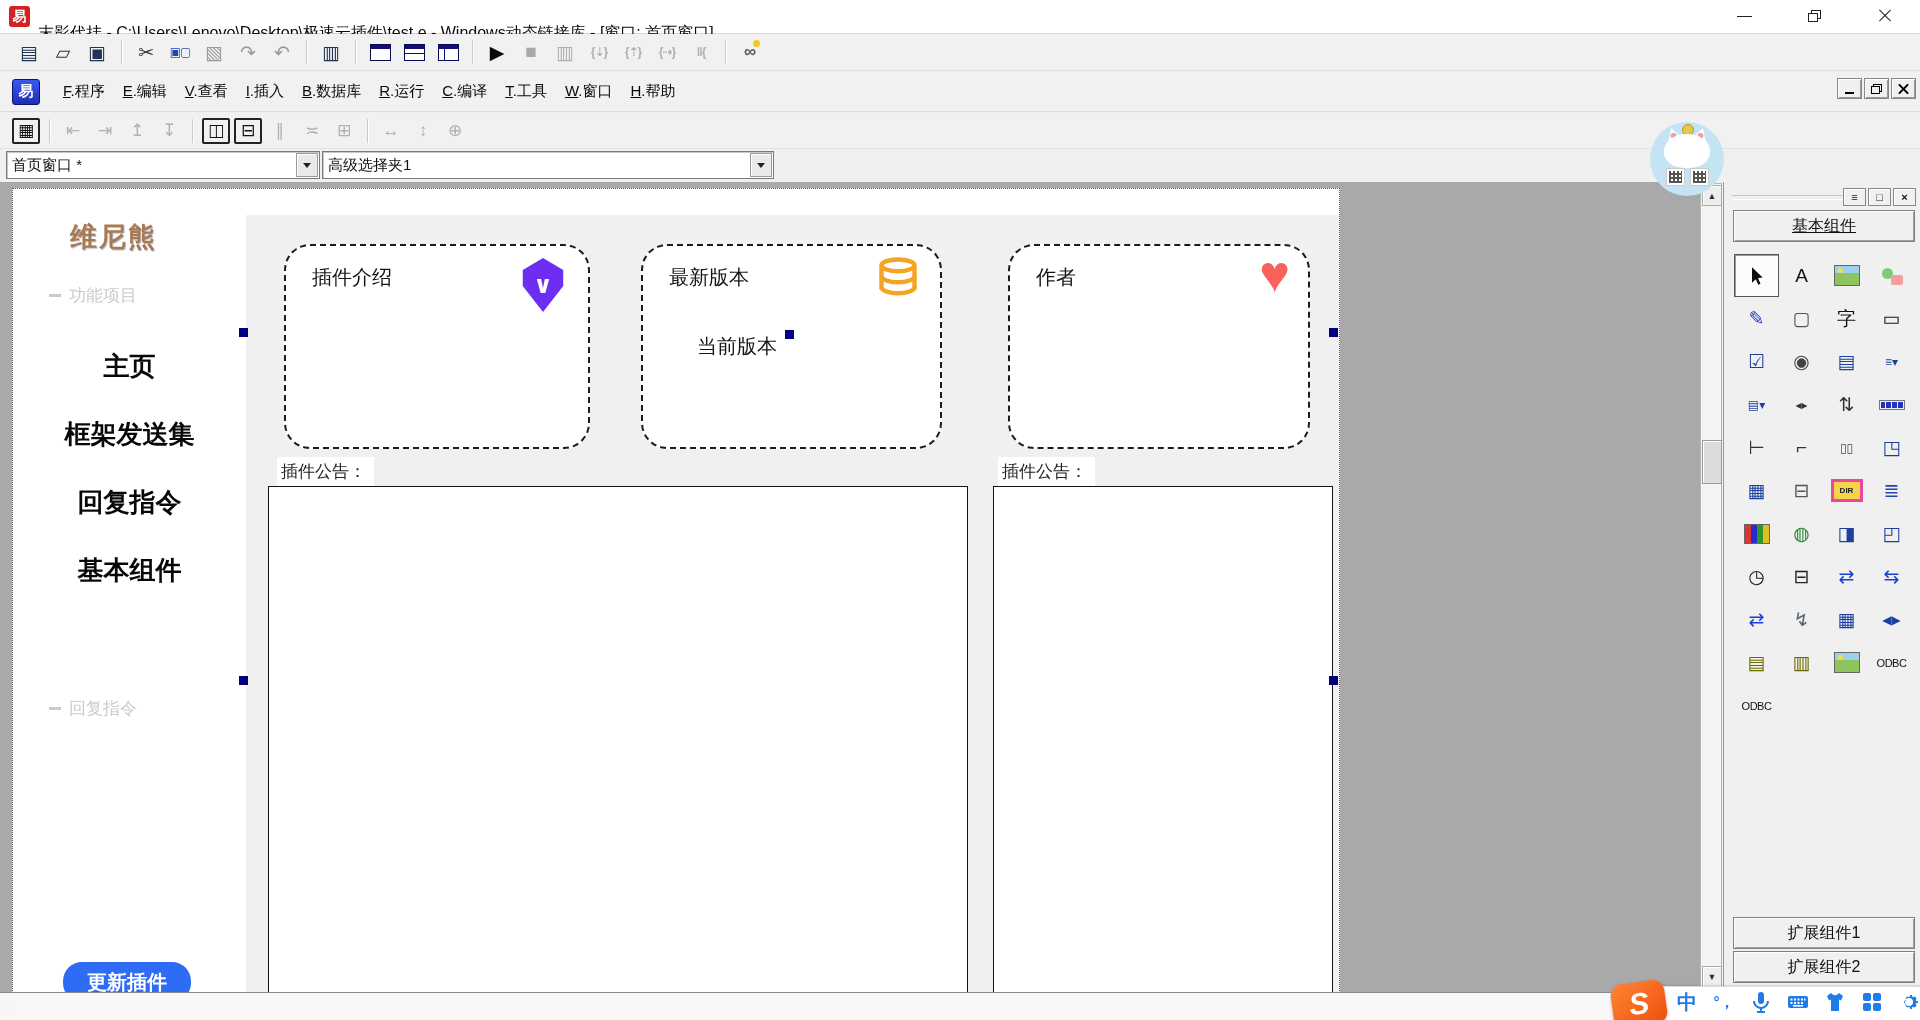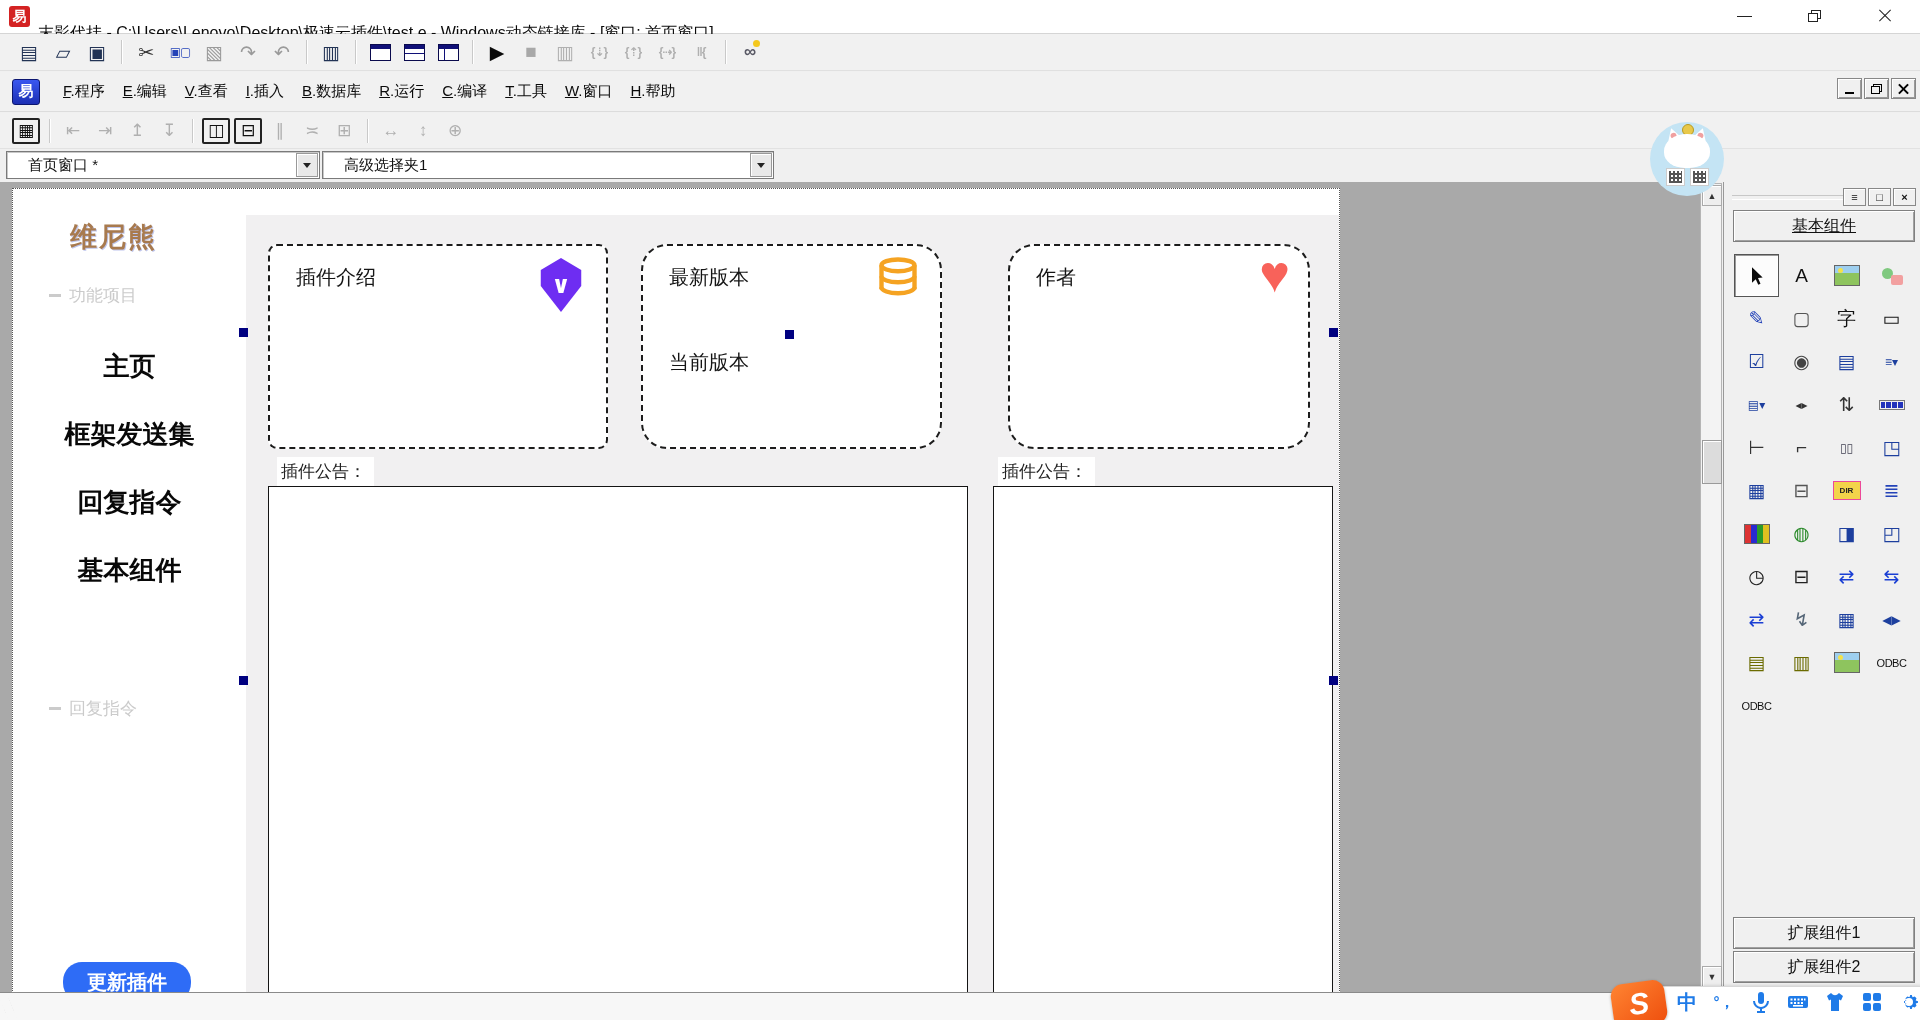--- a/index.html
+++ b/index.html
@@ -53,42 +53,42 @@
 
   #toolbar-align{left:0;top:113px;width:1920px;height:36px;background:#f1f1f1;border-bottom:1px solid #e2e2e2;
                  display:flex;align-items:center;padding-left:10px;box-sizing:border-box;}
   .al-btn{width:28px;height:26px;display:flex;align-items:center;justify-content:center;font-size:17px;margin:0 2px;}
   .al-btn.boxed{border:2px solid #222;border-radius:2px;width:24px;height:22px;}
 
   
   #selector-row{left:0;top:149px;width:1920px;height:33px;background:#f0f0f0;}
   .combo{position:absolute;top:2px;height:26px;background:#fff;border:1px solid #7a7a7a;
          box-shadow:inset 1px 1px 0 #c8c8c8;display:flex;align-items:center;}
-  .combo-text{font-size:15px;padding-left:21px;flex:1;white-space:nowrap;overflow:hidden;}
+  .combo-text{font-size:15px;padding-left:5px;flex:1;white-space:nowrap;overflow:hidden;}
   .combo-btn{width:20px;height:22px;margin-right:1px;background:#e9e9e9;border:1px solid #999;
              box-shadow:inset 1px 1px 0 #fff;display:flex;align-items:center;justify-content:center;}
   .combo-arrow{width:0;height:0;border-left:4px solid transparent;border-right:4px solid transparent;border-top:5px solid #222;}
 
   
   #main-area{left:0;top:182px;width:1700px;height:810px;background:#a9a9a9;overflow:hidden;}
   #canvas{position:absolute;left:12px;top:6px;width:1326px;height:804px;background:#ffffff;
           border-left:1px dotted #555;border-top:1px dotted #555;border-right:1px dotted #555;overflow:hidden;}
   #card-panel{position:absolute;left:233px;top:26px;right:0;bottom:0;background:#f1f0f1;}
 
   .side-group{position:absolute;display:flex;align-items:center;gap:8px;color:#cbcbcb;font-size:17px;}
   .side-group .dash{width:12px;height:3px;background:#cbcbcb;display:block;}
   #brand{position:absolute;left:57px;top:30px;font-size:27px;font-weight:bold;color:var(--brand);
          letter-spacing:2px;text-shadow:1px 1px 0 rgba(70,90,200,.35);}
   .side-item{position:absolute;left:0;width:233px;text-align:center;font-size:26px;font-weight:bold;color:#080808;}
   #update-btn{position:absolute;left:50px;top:773px;width:128px;height:40px;background:var(--upd);border-radius:19px;
               color:#fff;font-size:20px;font-weight:bold;display:flex;justify-content:center;padding-top:7px;box-sizing:border-box;}
 
   .card{position:absolute;top:55px;height:205px;background:#fff;border:2px dashed #1c1c1c;border-radius:26px;box-sizing:border-box;}
   .card-title{position:absolute;left:26px;top:18px;font-size:20px;color:#151515;}
-  .card-title.second{top:103px;}
+  .card-title.second{top:87px;margin-left:28px;}
   #shield-icon{position:absolute;right:22px;top:12px;width:46px;height:54px;background:var(--icon-purple);
                clip-path:polygon(50% 0,94% 22%,94% 52%,50% 100%,6% 52%,6% 22%);
                display:flex;align-items:center;justify-content:center;color:#fff;font-size:24px;font-weight:bold;}
   #heart-icon{position:absolute;right:18px;top:-2px;font-size:52px;color:var(--icon-red);}
   .announce-label{position:absolute;background:#fff;font-size:17px;color:#222;padding:3px 8px 3px 4px;}
   .announce-box{position:absolute;background:#fff;border:1px solid #141414;}
   .sel-handle{position:absolute;width:9px;height:9px;background:var(--handle);}
 
   
   #vscroll{left:1700px;top:183px;width:22px;height:806px;background:#f3f3f3;border:1px solid #b5b5b5;box-sizing:border-box;}
@@ -112,21 +112,21 @@
   .tbx-cell.sel{border:1px solid #555;background:#fcfcfc;box-shadow:inset 1px 1px 0 #9a9a9a, inset -1px -1px 0 #fff;}
   .tbx-cell.small{font-size:11px;font-weight:normal;letter-spacing:-0.5px;}
   .tbx-cell.pair{font-size:12px;font-weight:bold;}
   .tb-land{width:24px;height:19px;border:1px solid #666;background:linear-gradient(#9ecfef 38%,#8ec45e 38%);position:relative;}
   .tb-land::before{content:"";position:absolute;left:3px;top:2px;width:5px;height:5px;border-radius:50%;background:#f3e24a;}
   .tb-shapes{width:22px;height:18px;position:relative;}
   .tb-shapes::before{content:"";position:absolute;left:1px;top:1px;width:11px;height:11px;border-radius:50%;background:#7fc97f;}
   .tb-shapes::after{content:"";position:absolute;right:0;bottom:0;width:12px;height:10px;background:#f2a0a0;border-radius:2px;}
   .tb-prog{width:26px;height:10px;border:1px solid #777;display:flex;gap:1px;padding:1px;box-sizing:border-box;}
   .tb-prog i{flex:1;background:#2233bb;}
-  .tb-dir{width:26px;height:17px;background:#f3d44a;border:1px solid #ec4899;font-size:8px;font-weight:bold;color:#222;
+  .tb-dir{width:26px;height:17px;background:#f3d44a;border:3px solid #ec4899;font-size:8px;font-weight:bold;color:#222;
           display:flex;align-items:center;justify-content:center;}
   .tb-pal{width:24px;height:18px;border:1px solid #666;
           background:linear-gradient(90deg,#d33 0 25%,#2a2ad0 0 50%,#2a9a2a 0 75%,#e0c020 0 100%);}
   .cursor-svg{width:20px;height:20px;}
 
   
   #tabbar{left:0;top:992px;width:1920px;height:28px;background:#f7f7f7;border-top:1px solid #8a8a8a;
           display:flex;align-items:flex-start;padding-left:6px;box-sizing:border-box;}
   .tab{height:26px;margin-right:-9px;position:relative;background:#4a4a4a;
        clip-path:polygon(0 0,100% 0,calc(100% - 11px) 100%,11px 100%);}
@@ -355,21 +355,21 @@
         <div class="side-item" style="top: 228px;">框架发送集</div>
         <div class="side-item" style="top: 296px;">回复指令</div>
         <div class="side-item" style="top: 364px;">基本组件</div>
       </div>
     <div class="side-group" style="left:36px;top:508px;">
       <span class="dash"></span>
       <span>回复指令</span>
     </div>
     <div id="update-btn">更新插件</div>
 
-    <div class="card" style="left:255px;width:340px;border-radius:9px;">
+    <div class="card" style="left:271px;width:306px;">
       <span class="card-title">插件介绍</span>
       <span id="shield-icon">
           <span>∨</span>
         </span>
     </div>
     <div class="card" style="left:628px;width:301px;">
       <span class="card-title">最新版本</span>
       <span class="card-title second">当前版本</span>
       <svg class="db-svg" viewBox="0 0 24 26">
         <g fill="none" stroke="#f5a322" stroke-width="2.4">

